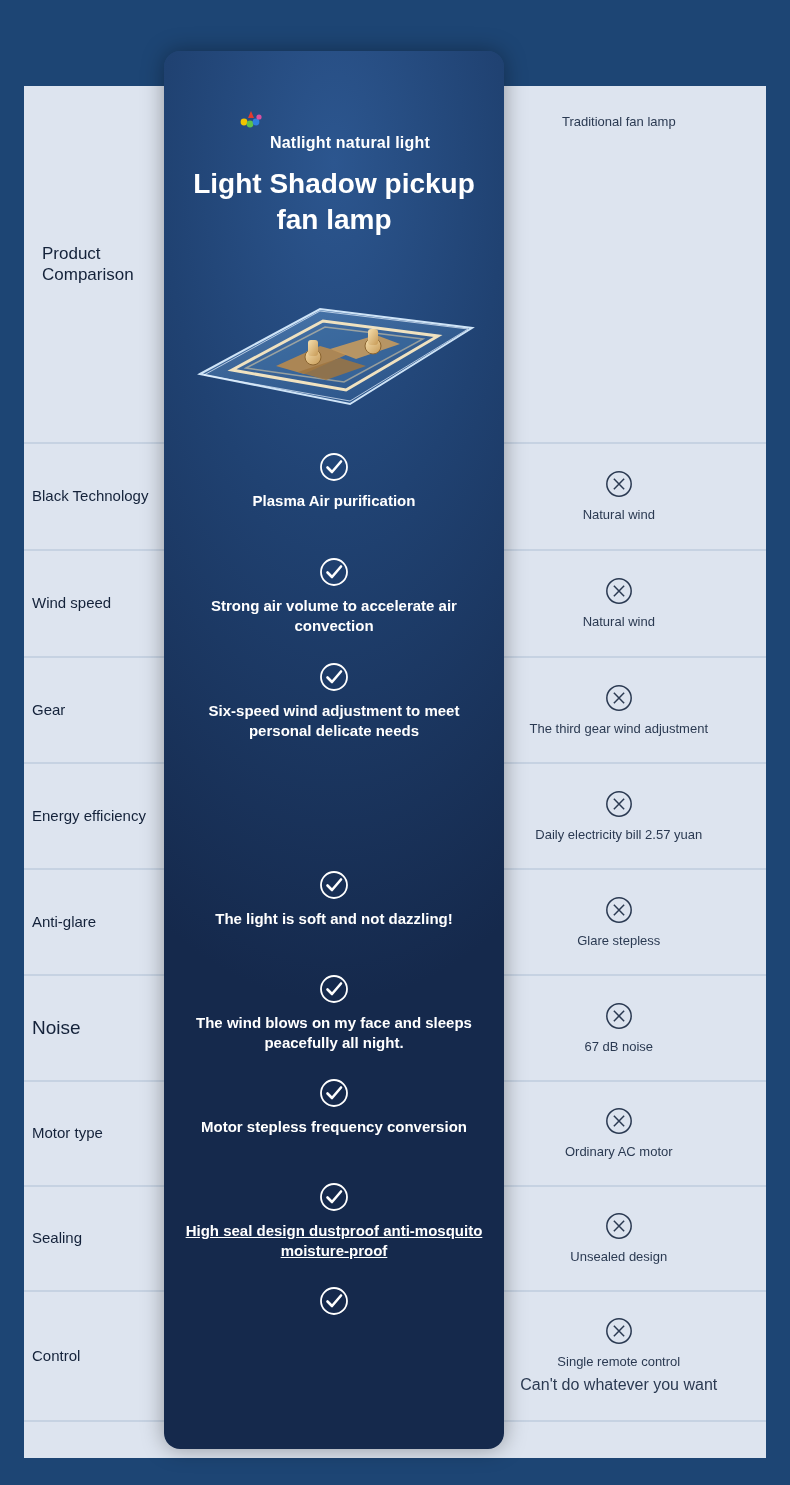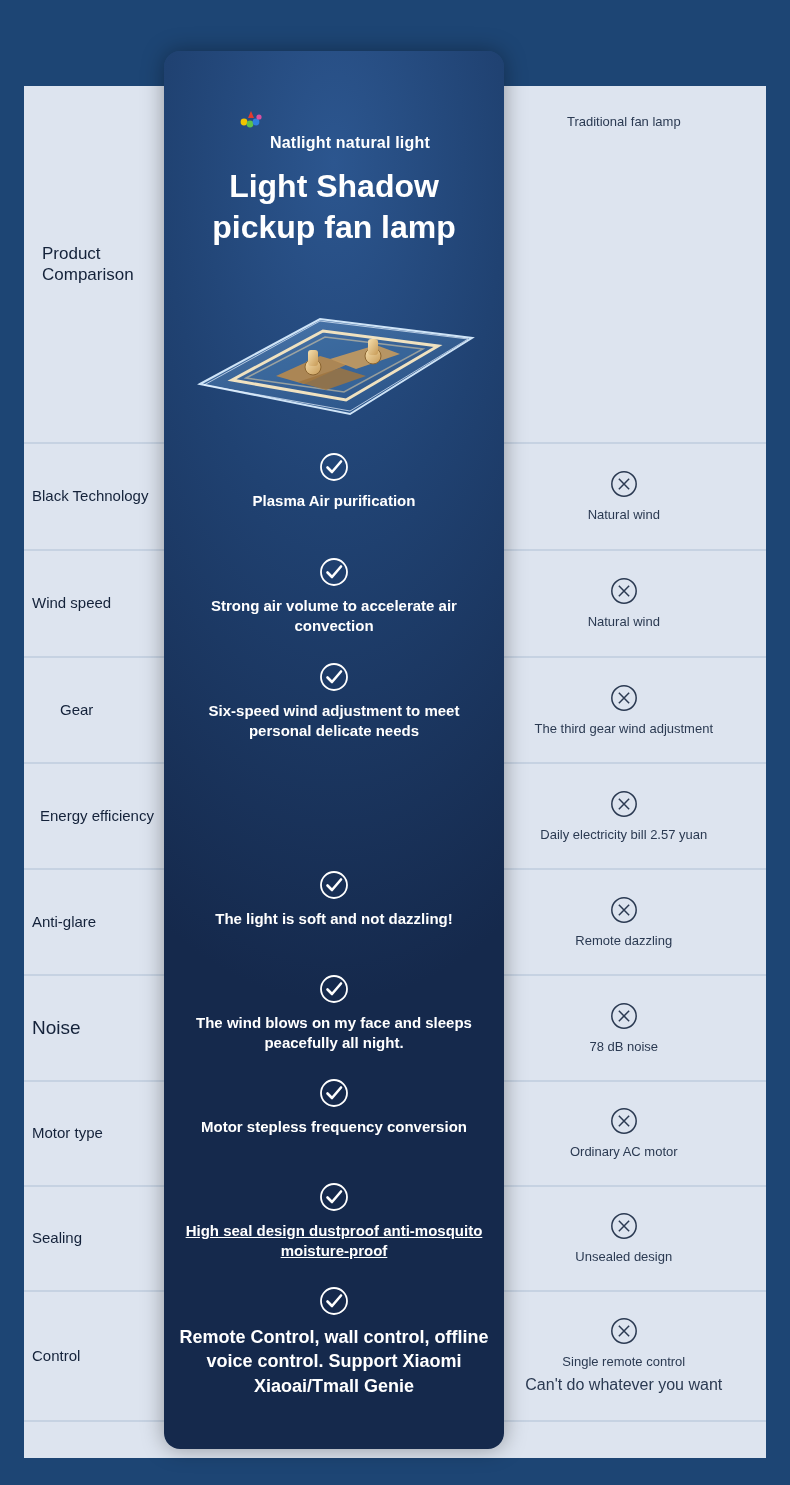--- a/index.html
+++ b/index.html
@@ -122,21 +122,21 @@
     color: #ffffff;
     font-size: 16px;
     font-weight: bold;
     letter-spacing: .2px;
     margin-top: 47px;
   }
   .panel-title {
     margin: 14px 26px 0;
     text-align: center;
     color: #ffffff;
-    font-size: 32px;
+    font-size: 28px;
     font-weight: bold;
     line-height: 1.28;
   }
 
   .product-img {
     margin: 16px auto 0;
     width: 308px;
     height: 190px;
     position: relative;
   }
@@ -204,35 +204,35 @@
         <td class="col-trad trad-cell">
           <svg class="x-icon" viewBox="0 0 32 32">
             <circle cx="16" cy="16" r="13" fill="none" stroke="#2b3a52" stroke-width="1.6"></circle>
             <path d="M10.5 10.5 L21.5 21.5 M21.5 10.5 L10.5 21.5" stroke="#2b3a52" stroke-width="1.6" fill="none"></path>
           </svg>
           <div class="trad-title">Natural wind</div>
         </td>
       </tr>
 
       <tr>
-        <td class="col-label" style="height:104px;padding-left:28px;">
+        <td class="col-label" style="height:104px;">
           <div class="label-cell">Gear</div>
         </td>
         <td class="col-main main-cell"></td>
         <td class="col-trad trad-cell">
           <svg class="x-icon" viewBox="0 0 32 32">
             <circle cx="16" cy="16" r="13" fill="none" stroke="#2b3a52" stroke-width="1.6"></circle>
             <path d="M10.5 10.5 L21.5 21.5 M21.5 10.5 L10.5 21.5" stroke="#2b3a52" stroke-width="1.6" fill="none"></path>
           </svg>
           <div class="trad-title">The third gear wind adjustment</div>
         </td>
       </tr>
 
       <tr>
-        <td class="col-label" style="height:104px;padding-left:8px;">
+        <td class="col-label" style="height:104px;">
           <div class="label-cell">Energy efficiency</div>
         </td>
         <td class="col-main main-cell"></td>
         <td class="col-trad trad-cell">
           <svg class="x-icon" viewBox="0 0 32 32">
             <circle cx="16" cy="16" r="13" fill="none" stroke="#2b3a52" stroke-width="1.6"></circle>
             <path d="M10.5 10.5 L21.5 21.5 M21.5 10.5 L10.5 21.5" stroke="#2b3a52" stroke-width="1.6" fill="none"></path>
           </svg>
           <div class="trad-title">Daily electricity bill 2.57 yuan</div>
         </td>
@@ -242,35 +242,35 @@
         <td class="col-label" style="height:104px;">
           <div class="label-cell">Anti-glare</div>
         </td>
         <td class="col-main main-cell"></td>
         <td class="col-trad trad-cell">
           <div class="arrow"></div>
           <svg class="x-icon" viewBox="0 0 32 32">
             <circle cx="16" cy="16" r="13" fill="none" stroke="#2b3a52" stroke-width="1.6"></circle>
             <path d="M10.5 10.5 L21.5 21.5 M21.5 10.5 L10.5 21.5" stroke="#2b3a52" stroke-width="1.6" fill="none"></path>
           </svg>
-          <div class="trad-title">Remote dazzling</div>
+          <div class="trad-title">Glare stepless</div>
         </td>
       </tr>
 
       <tr>
         <td class="col-label" style="height:104px;">
           <div class="label-cell big">Noise</div>
         </td>
         <td class="col-main main-cell"></td>
         <td class="col-trad trad-cell">
           <svg class="x-icon" viewBox="0 0 32 32">
             <circle cx="16" cy="16" r="13" fill="none" stroke="#2b3a52" stroke-width="1.6"></circle>
             <path d="M10.5 10.5 L21.5 21.5 M21.5 10.5 L10.5 21.5" stroke="#2b3a52" stroke-width="1.6" fill="none"></path>
           </svg>
-          <div class="trad-title">78 dB noise</div>
+          <div class="trad-title">67 dB noise</div>
         </td>
       </tr>
 
       <tr>
         <td class="col-label" style="height:103px;">
           <div class="label-cell">Motor type</div>
         </td>
         <td class="col-main main-cell"></td>
         <td class="col-trad trad-cell">
           <svg class="x-icon" viewBox="0 0 32 32">
@@ -421,17 +421,16 @@
         <path d="M9.5 16.5 L14 21 L23 10.5" fill="none" stroke="#ffffff" stroke-width="2.6" stroke-linecap="round" stroke-linejoin="round"></path>
       </svg>
       <div class="feature-text">High seal design dustproof anti-mosquito moisture-proof</div>
     </div>
 
     <div class="feature" style="top:1234px;">
       <svg class="check-icon" viewBox="0 0 32 32">
         <circle cx="16" cy="16" r="13" fill="none" stroke="#ffffff" stroke-width="1.8"></circle>
         <path d="M9.5 16.5 L14 21 L23 10.5" fill="none" stroke="#ffffff" stroke-width="2.6" stroke-linecap="round" stroke-linejoin="round"></path>
       </svg>
-      <div class="feature-text lg">Remote Control, wall control, offline voice control. Support Xiaomi Xiaoai/Tmall Genie</div>
     </div>
 
   </div>
 </div>
 
 </body></html>

